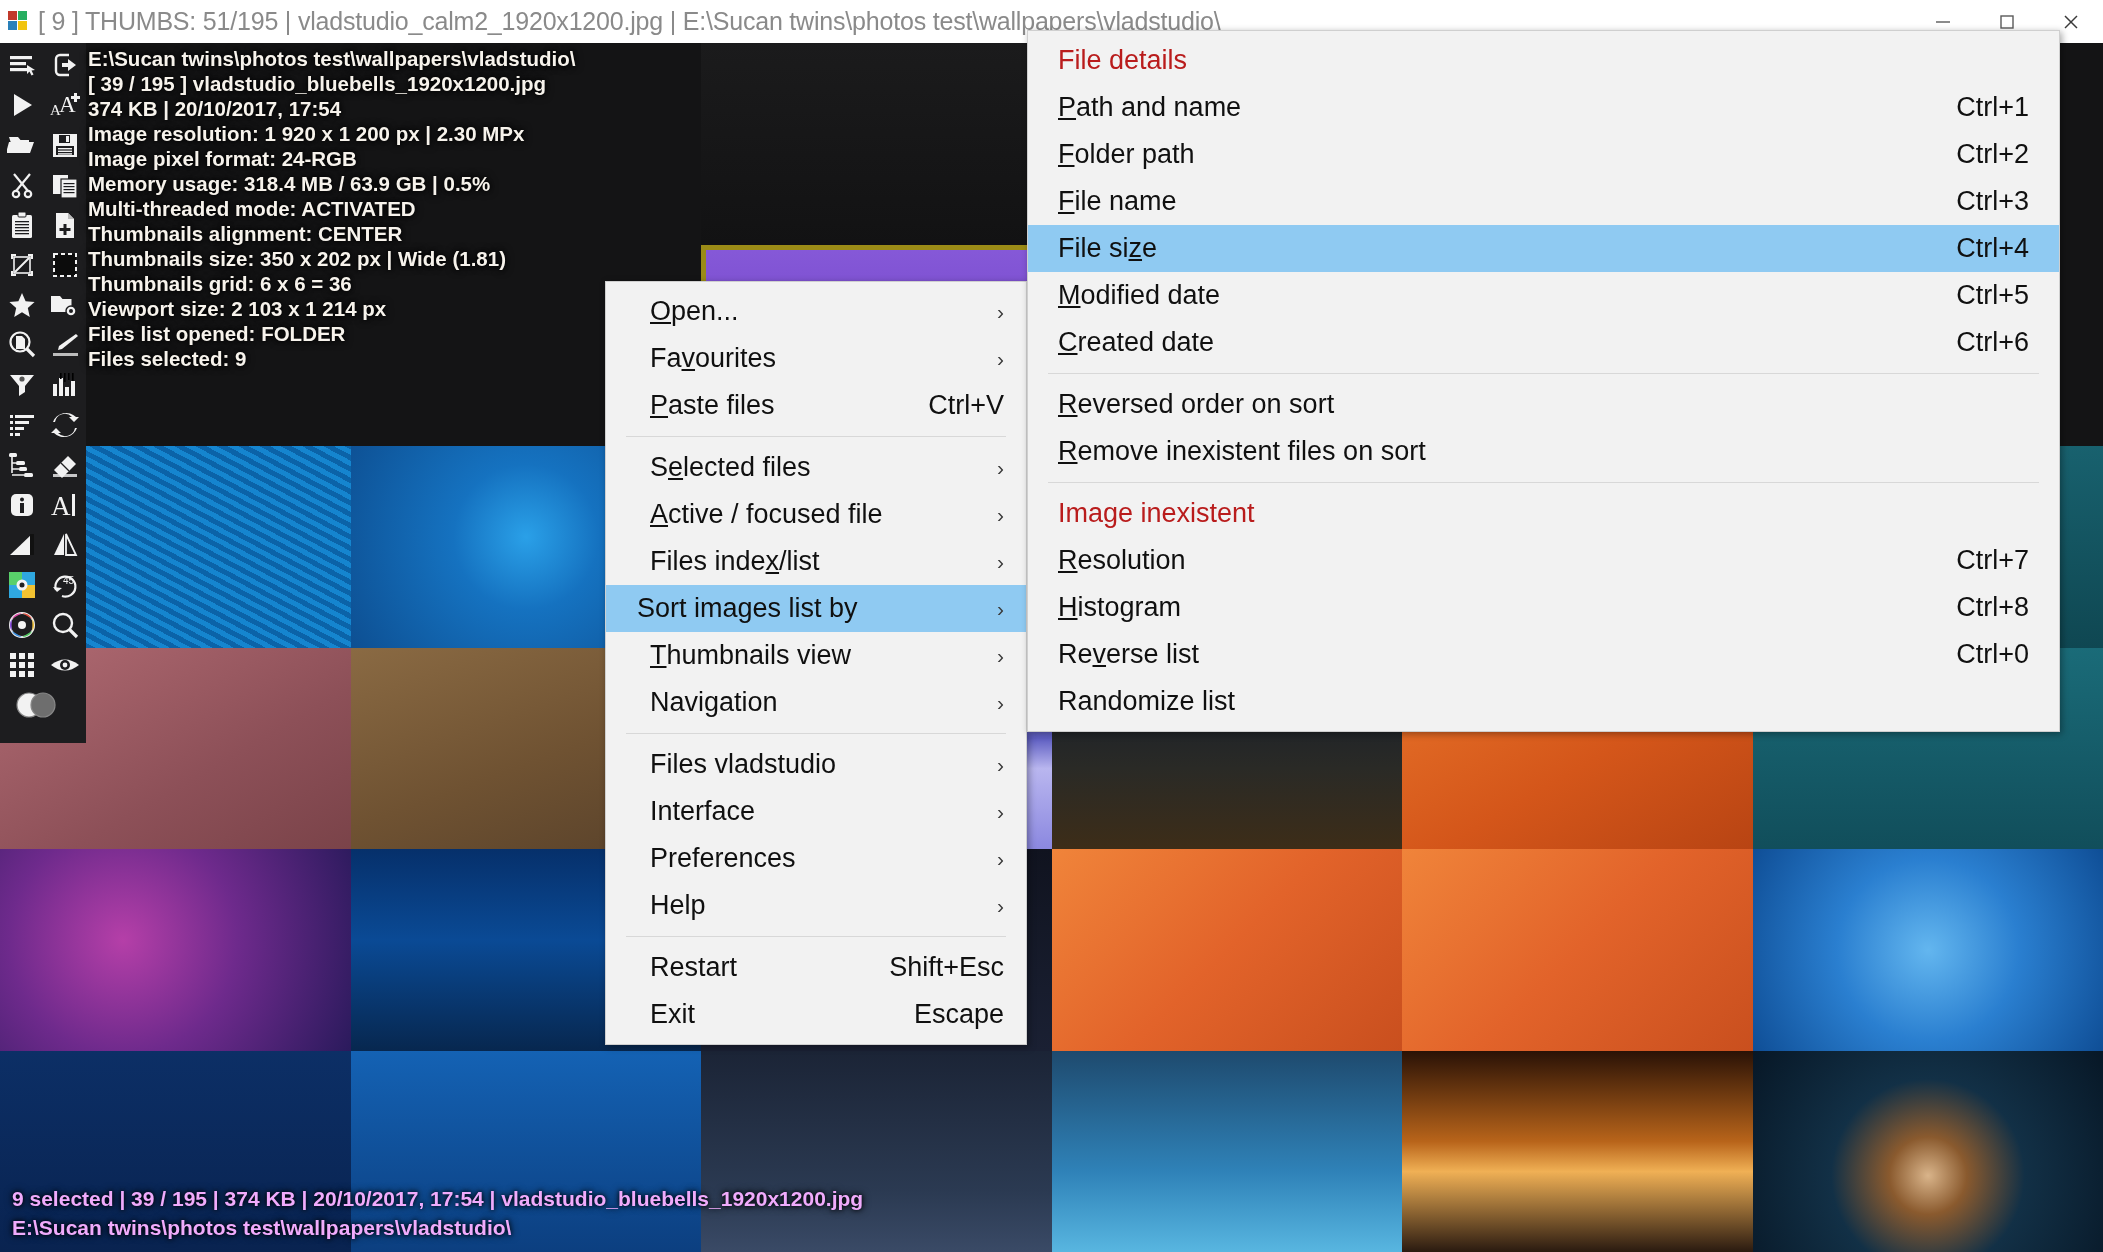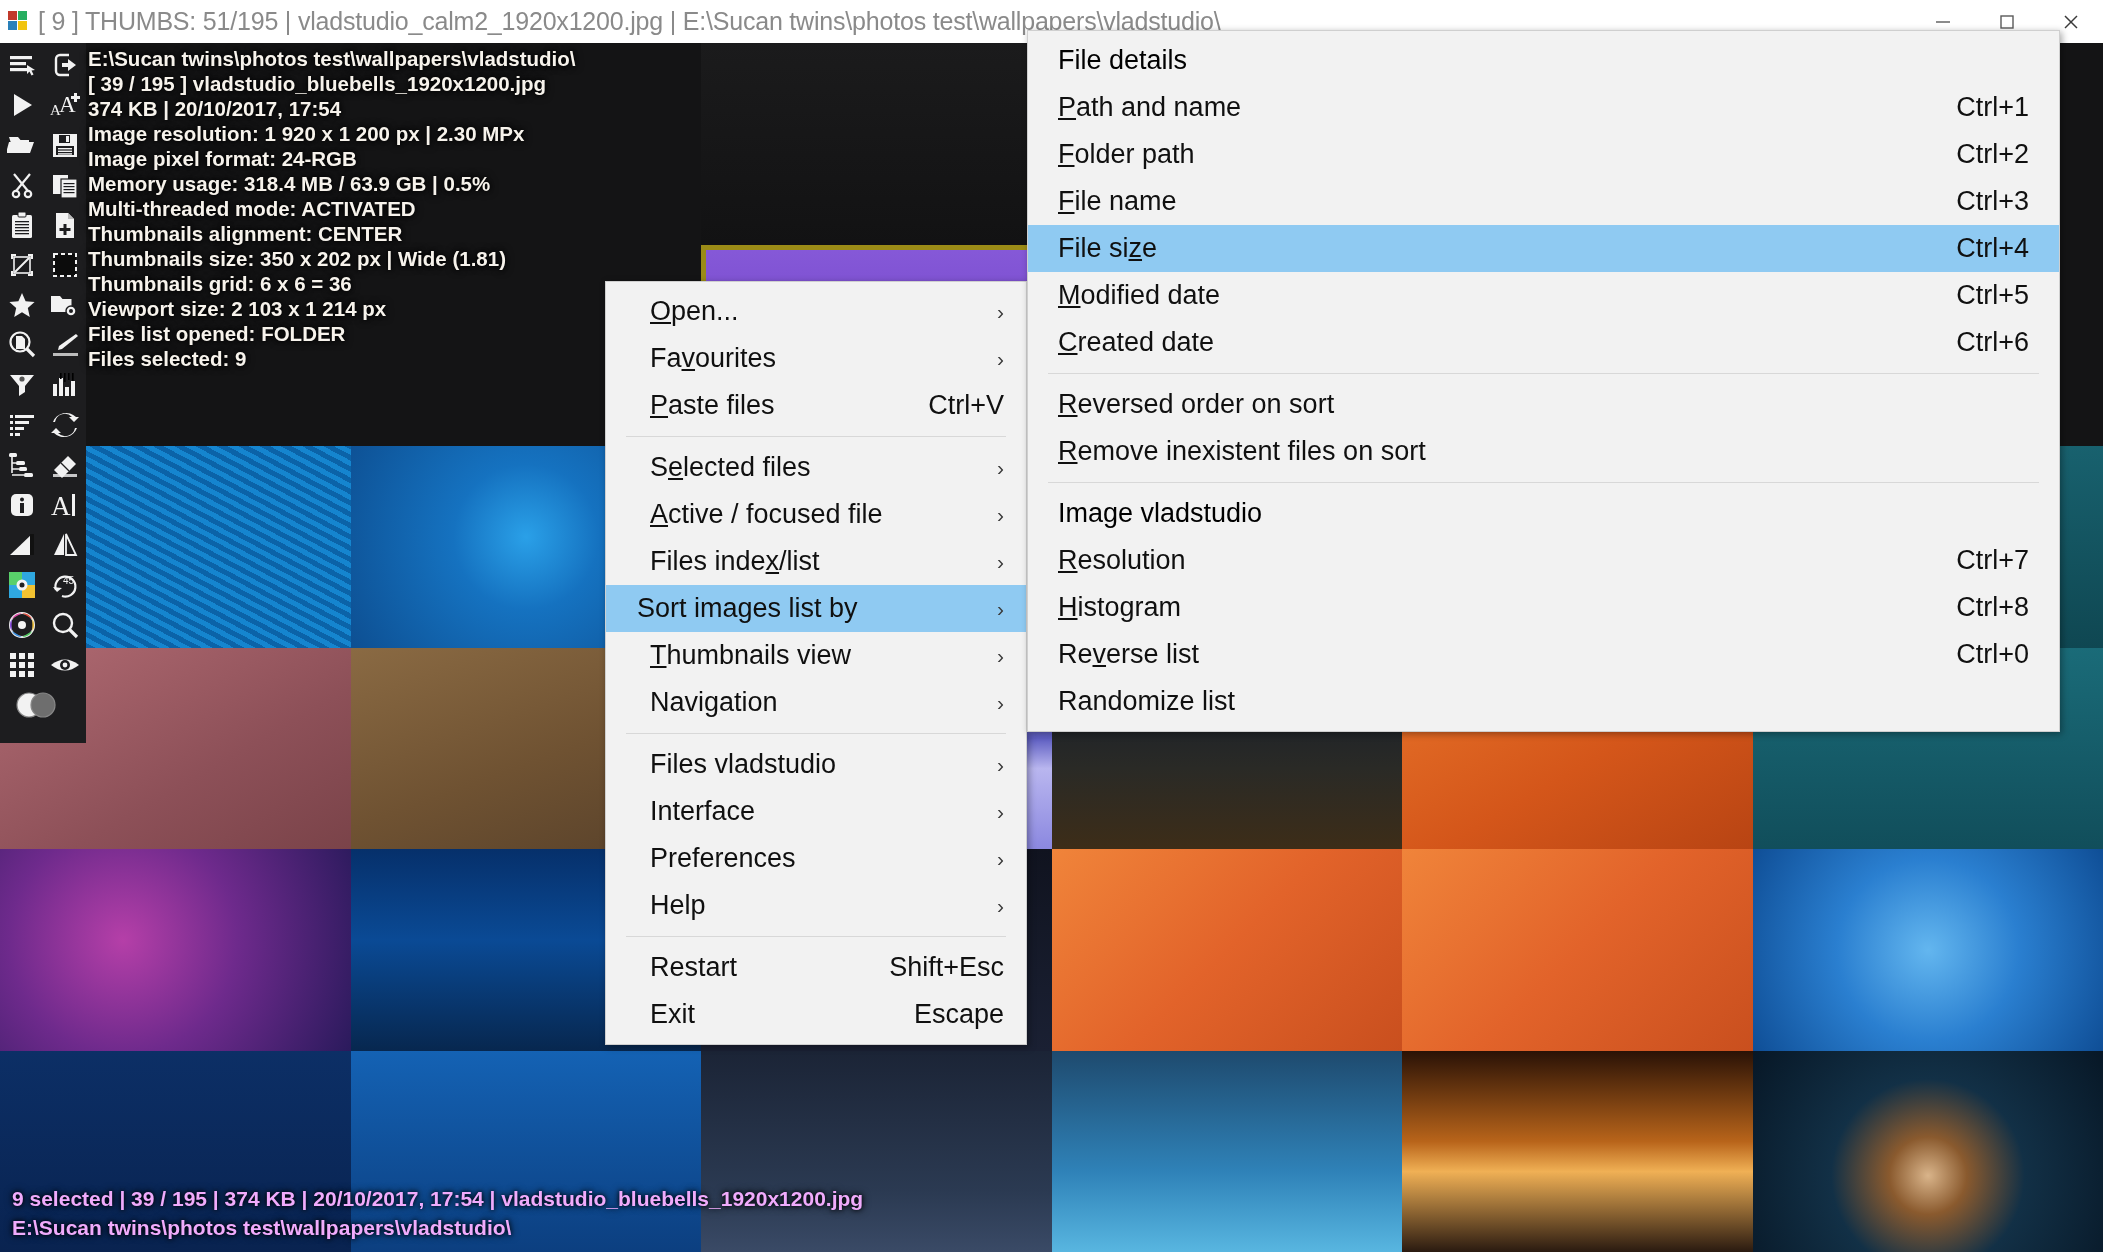--- a/index.html
+++ b/index.html
@@ -87,21 +87,21 @@
   .mi {
     display: flex; align-items: center;
     height: 47px; padding: 0 22px 0 44px;
     white-space: nowrap;
   }
   .mi .lbl { flex: none; }
   .mi .lbl u { text-decoration: underline; }
   .mi .acc { margin-left: auto; padding-left: 60px; }
   .mi .arrow { margin-left: auto; padding-left: 50px; color: #3a3a3a; font-size: 21px; }
   .mi.hl { background: #8fcaf2; padding-left: 31px; }
-  .mi.hdr { color: #000000; align-items: center; }
+  .mi.hdr { color: #b91c1c; align-items: center; }
   .msep { height: 1px; background: #d8d8d8; margin: 7px 20px 7px 20px; }
 
   #menu-main  { left: 605px; top: 281px; width: 422px; }
   #menu-sub   { left: 1027px; top: 30px; width: 1033px; }
   #menu-sub .mi { padding-left: 30px; padding-right: 30px; }
 </style>
 </head>
 <body>
 
 <div id="app">
@@ -563,21 +563,21 @@
       </div>
       <div class="msep"></div>
       <div class="mi">
         <span class="lbl"><u>R</u>eversed order on sort</span>
       </div>
       <div class="mi">
         <span class="lbl"><u>R</u>emove inexistent files on sort</span>
       </div>
       <div class="msep"></div>
       <div class="mi hdr">
-        <span class="lbl">Image vladstudio</span>
+        <span class="lbl">Image inexistent</span>
       </div>
       <div class="mi">
         <span class="lbl"><u>R</u>esolution</span>
         <span class="acc">Ctrl+7</span>
       </div>
       <div class="mi">
         <span class="lbl"><u>H</u>istogram</span>
         <span class="acc">Ctrl+8</span>
       </div>
       <div class="mi">

